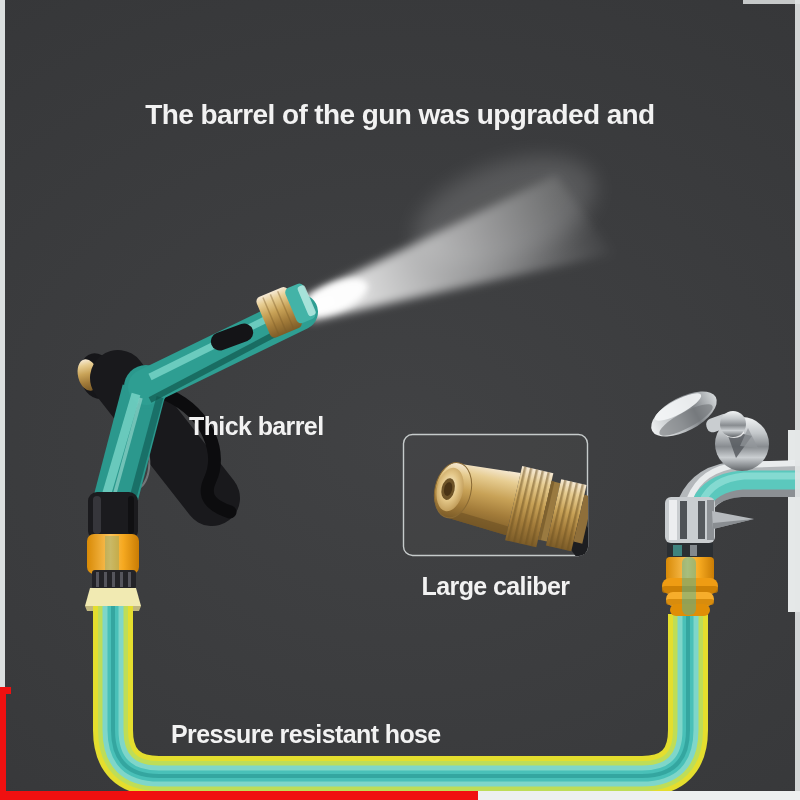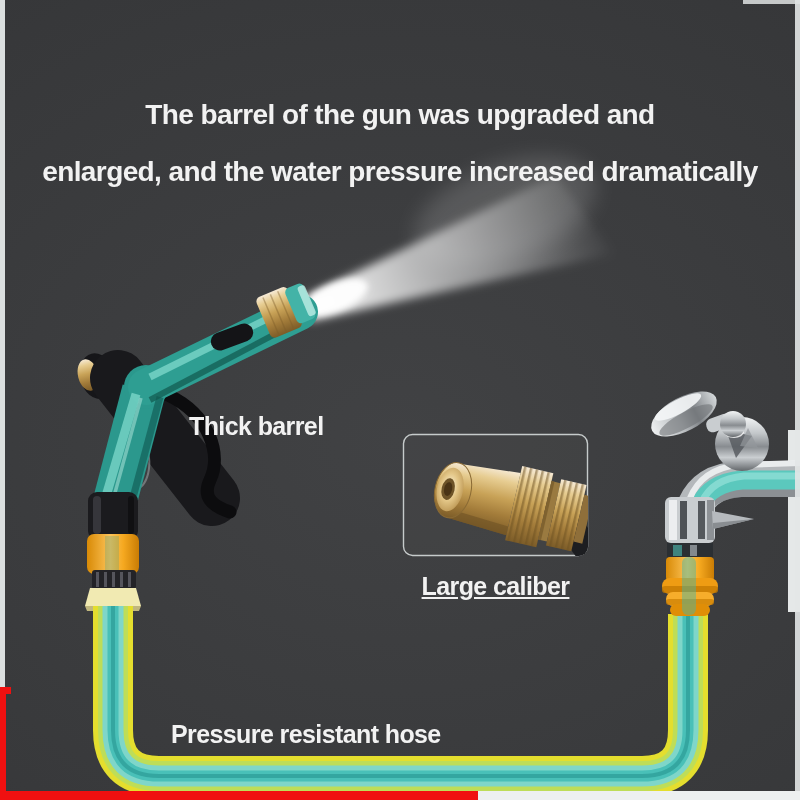--- a/index.html
+++ b/index.html
@@ -8,21 +8,21 @@
     background:radial-gradient(ellipse 900px 700px at 50% 55%, #414244 0%, #3a3b3d 50%, #333436 100%);
     font-family:"Liberation Sans", sans-serif;
   }
   .scene{position:absolute;left:0;top:0;}
   .txt{position:absolute;color:#f2f2f2;font-weight:bold;}
   .headline{
     left:0;top:86px;width:800px;text-align:center;
     font-size:28px;line-height:57px;letter-spacing:-0.6px;white-space:nowrap;
   }
   .label-barrel{left:189px;top:412px;font-size:25px;letter-spacing:-0.6px;}
-  .label-caliber{left:403px;top:572px;width:185px;text-align:center;font-size:25px;letter-spacing:-0.6px;text-decoration:underline;}
+  .label-caliber{left:403px;top:572px;width:185px;text-align:center;font-size:25px;letter-spacing:-0.6px;}
   .label-hose{left:171px;top:720px;font-size:25px;letter-spacing:-0.6px;}
 </style>
 </head>
 <body>
 
 <div class="stage">
 
   <svg class="scene" width="800" height="800" viewBox="0 0 800 800">
     <defs>
       <linearGradient id="brassV" x1="0" y1="0" x2="0" y2="1">
@@ -208,19 +208,18 @@
       <rect x="743" y="0" width="57" height="4" fill="#dfe3e3" opacity="0.85"></rect>
       <rect x="0" y="687" width="11" height="7" fill="#f01010"></rect>
       <rect x="0" y="687" width="6" height="113" fill="#f01010"></rect>
       <rect x="0" y="791" width="478" height="9" fill="#f01010"></rect>
       <rect x="478" y="791" width="322" height="9" fill="#edf0f0"></rect>
     </g>
   </svg>
 
   <div class="txt headline">
     <div>The barrel of the gun was upgraded and</div>
-    <div>enlarged, and the water pressure increased dramatically</div>
   </div>
   <div class="txt label-barrel">Thick barrel</div>
   <div class="txt label-caliber">Large caliber</div>
   <div class="txt label-hose">Pressure resistant hose</div>
 
 </div>
 
 </body></html>

